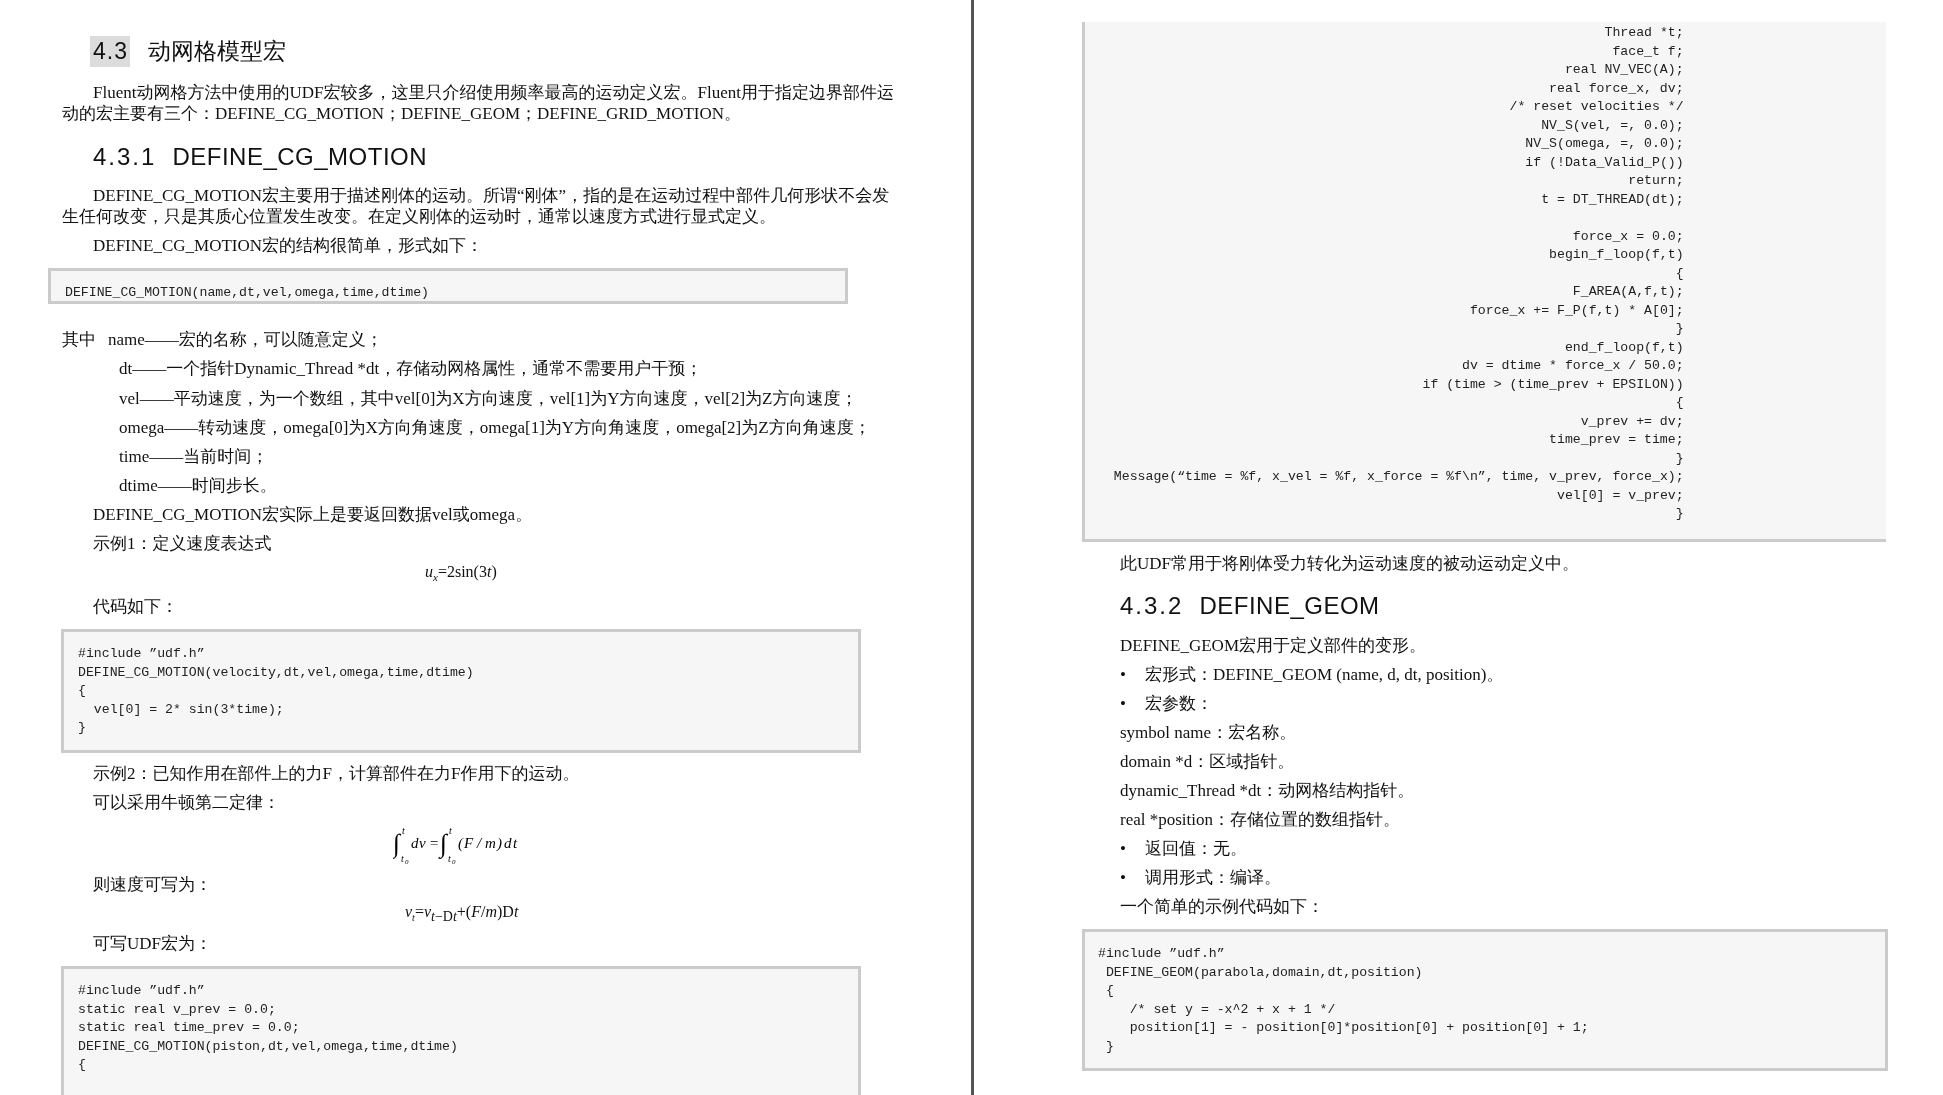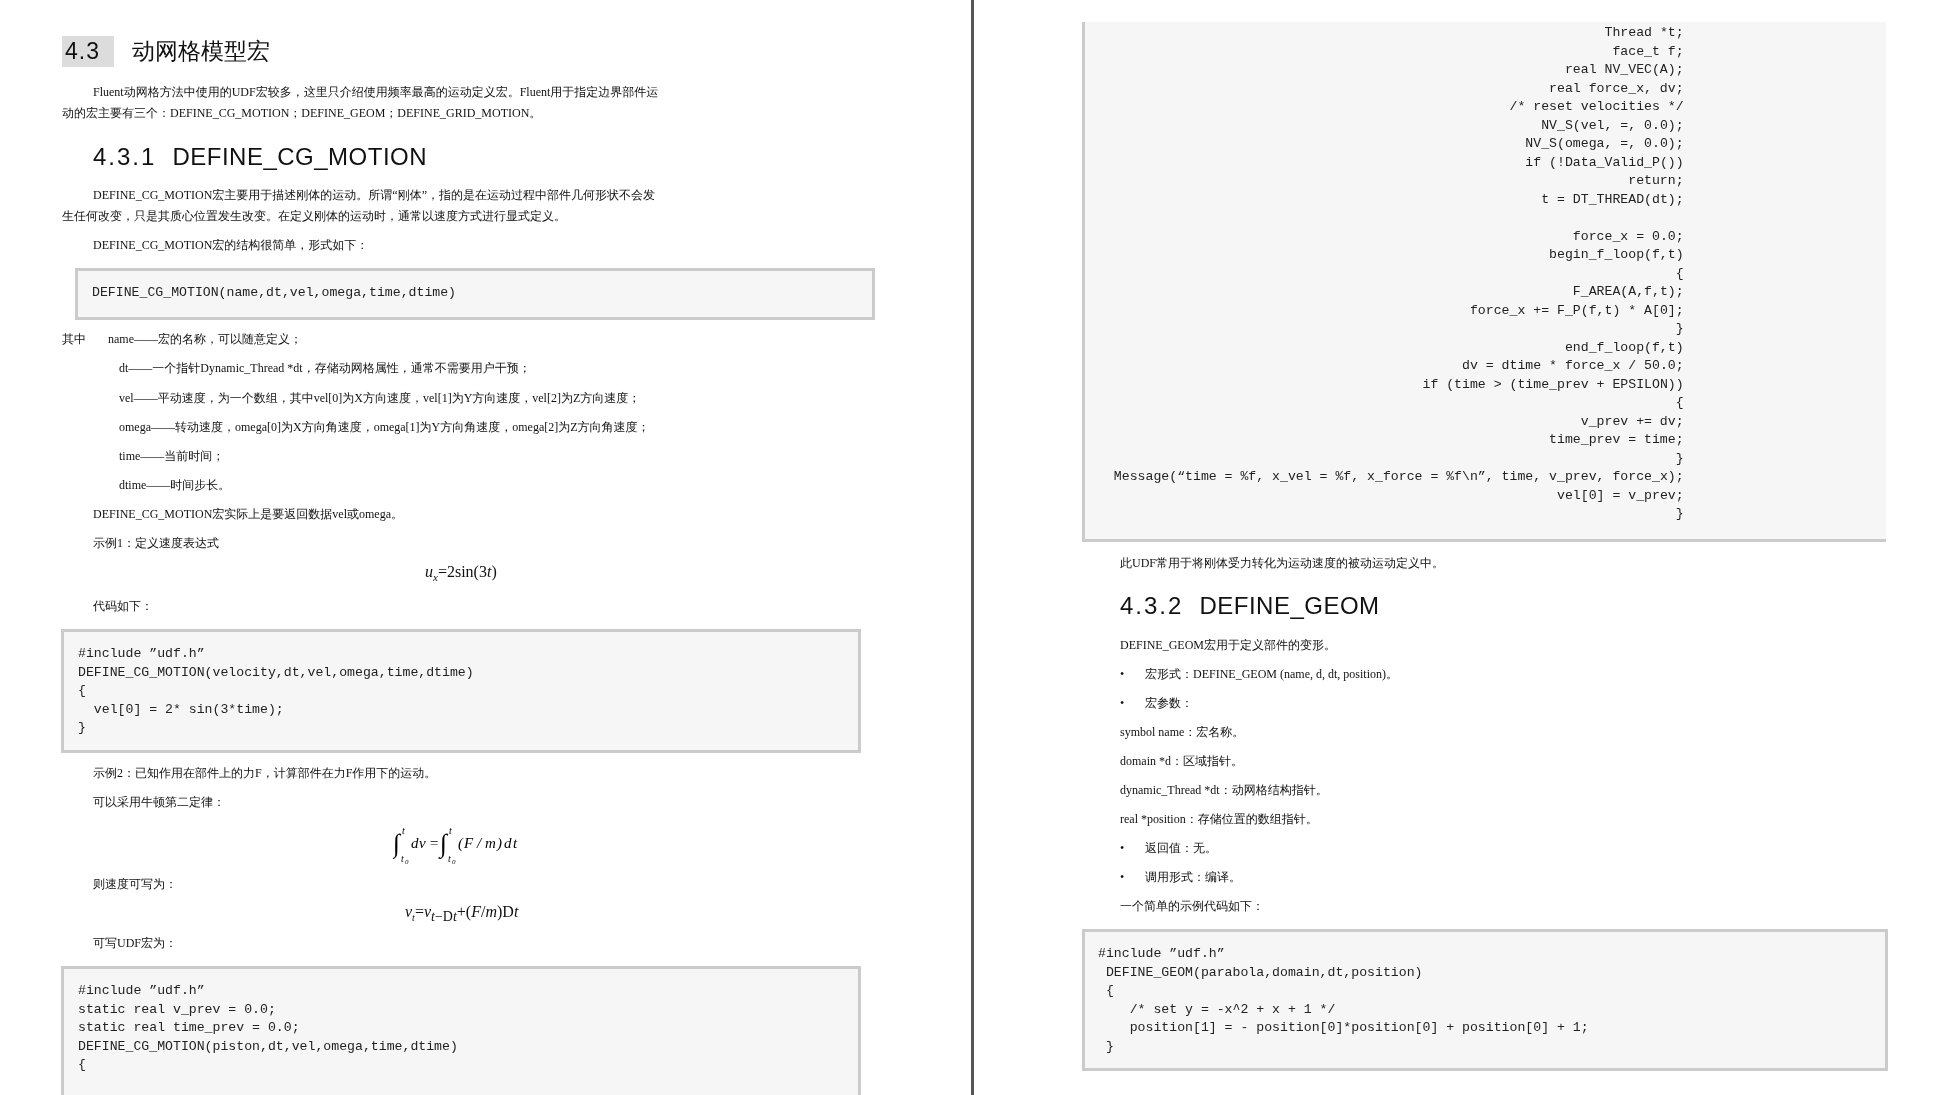--- a/index.html
+++ b/index.html
@@ -8,24 +8,24 @@
       position: relative;
       font-family: "Liberation Serif", "DejaVu Serif", serif;
       color: #111;
     }
     .divider { position: absolute; left: 971px; top: 0; width: 3px; height: 1095px; background: #555; }
     .page { position: absolute; top: 0; height: 1095px; }
     .page-left { left: 0; width: 970px; }
     .page-right { left: 975px; width: 968px; }
     .abs { position: absolute; white-space: nowrap; }
     .h2 { font-family: "Liberation Sans", "DejaVu Sans", sans-serif; font-size: 23px; }
-    .h2 .num { background: #dcdcdc; padding: 2px 14px 3px 3px; margin-right: 18px; letter-spacing: 1px; }
+    .h2 .num { background: #dcdcdc; padding: 2px 2px 3px 3px; margin-right: 18px; letter-spacing: 1px; margin-left: 28px; }
     .h3 { font-family: "Liberation Sans", "DejaVu Sans", sans-serif; font-size: 24px; letter-spacing: 0.5px; }
     .h3 .num { margin-right: 16px; letter-spacing: 2px; }
-    .p { font-size: 12px; line-height: 21px; }
+    .p { font-size: 17px; line-height: 21px; }
     .code-box {
       position: absolute; background: #f6f6f6; border: 3px solid #cbcbcb; box-sizing: border-box;
     }
     .code {
       font-family: "Liberation Mono", "DejaVu Sans Mono", monospace; font-size: 13.2px; color: #222;
       white-space: pre; line-height: 18.5px; margin: 0;
     }
     .eq { font-family: "Liberation Serif", serif; font-style: italic; font-size: 16px; }
     .eq .up { font-style: normal; }
     .bullet::before { content: "•"; display: inline-block; width: 25px; }
@@ -44,21 +44,21 @@
   <div class="abs p" style="left:62px; top:103px;">动的宏主要有三个：DEFINE_CG_MOTION；DEFINE_GEOM；DEFINE_GRID_MOTION。</div>
 
   <div class="abs h3" style="left:93px; top:143px;">
     <span class="num">4.3.1</span><span>DEFINE_CG_MOTION</span>
   </div>
 
   <div class="abs p" style="left:93px; top:185px;">DEFINE_CG_MOTION宏主要用于描述刚体的运动。所谓“刚体”，指的是在运动过程中部件几何形状不会发</div>
   <div class="abs p" style="left:62px; top:206px;">生任何改变，只是其质心位置发生改变。在定义刚体的运动时，通常以速度方式进行显式定义。</div>
   <div class="abs p" style="left:93px; top:235px;">DEFINE_CG_MOTION宏的结构很简单，形式如下：</div>
 
-  <div class="code-box" style="left:75px; top:268px; width:800px; height:52px;">
+  <div class="code-box" style="left:48px; top:268px; width:800px; height:36px;">
     <pre class="code" style="position:absolute; left:14px; top:13px;">DEFINE_CG_MOTION(name,dt,vel,omega,time,dtime)</pre>
   </div>
 
   <div class="abs p" style="left:62px; top:329px;">其中</div>
   <div class="abs p" style="left:108px; top:329px;">name——宏的名称，可以随意定义；</div>
   <div class="abs p" style="left:119px; top:358px;">dt——一个指针Dynamic_Thread *dt，存储动网格属性，通常不需要用户干预；</div>
   <div class="abs p" style="left:119px; top:388px;">vel——平动速度，为一个数组，其中vel[0]为X方向速度，vel[1]为Y方向速度，vel[2]为Z方向速度；</div>
   <div class="abs p" style="left:119px; top:417px;">omega——转动速度，omega[0]为X方向角速度，omega[1]为Y方向角速度，omega[2]为Z方向角速度；</div>
   <div class="abs p" style="left:119px; top:446px;">time——当前时间；</div>
   <div class="abs p" style="left:119px; top:475px;">dtime——时间步长。</div>

